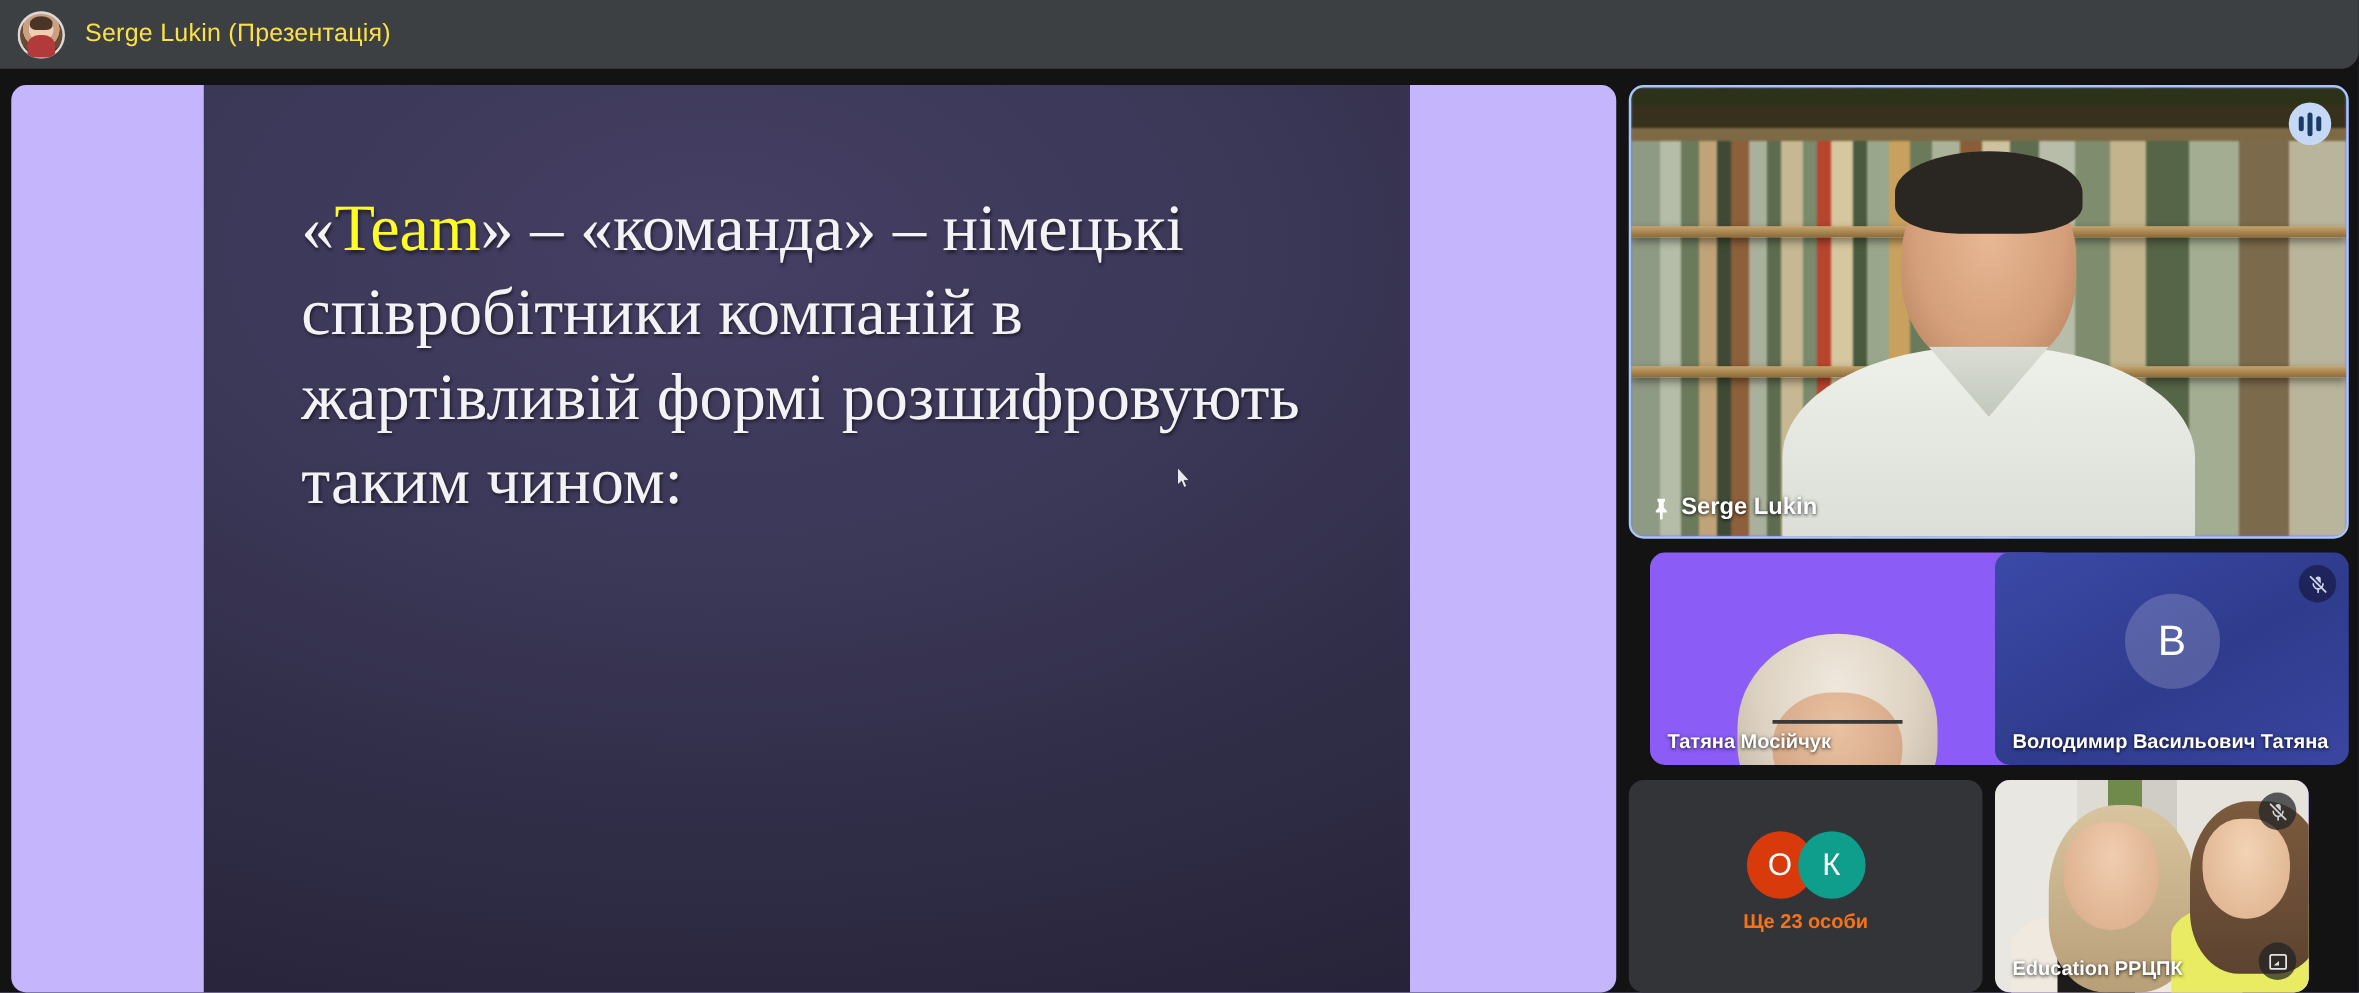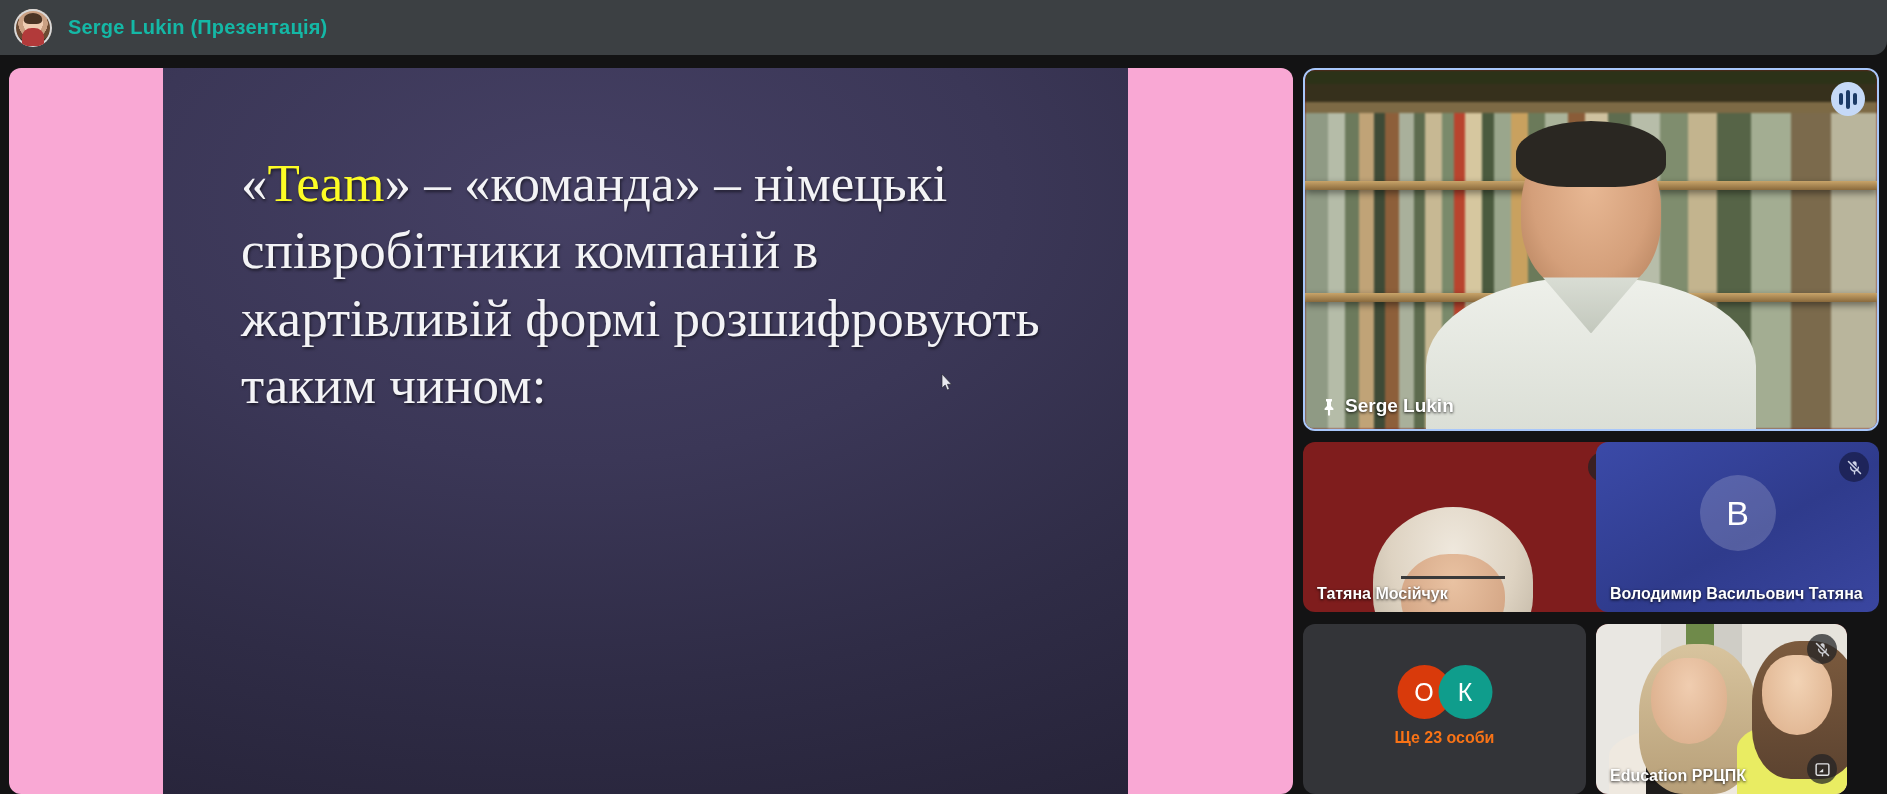--- a/index.html
+++ b/index.html
@@ -26,28 +26,28 @@
   }
   .topbar-avatar::after{
     content:""; position:absolute; left:22%; top:52%; width:56%; height:48%;
     background:#b23a3a; border-radius:46% 46% 0 0;
   }
   .topbar-avatar::before{
     content:""; position:absolute; left:26%; top:12%; width:48%; height:30%;
     background:#4b3526; border-radius:50% 50% 30% 30%;
   }
   .topbar-title{
-    color:#14b8a6; font-size:20px; font-weight:bold; letter-spacing:.2px;
+    color:#fde047; font-size:20px; font-weight:normal; letter-spacing:.2px;
   }
 
   
   .stage{
     position:absolute; left:9px; top:68px;
     width:1284px; height:726px;
-    background:#f9a8d4;
+    background:#c4b5fd;
     border-radius:12px;
     overflow:hidden;
   }
   .slide{
     position:absolute; left:154px; top:0; width:965px; height:726px;
     background:
       radial-gradient(ellipse 120% 95% at 42% 18%, #454064 0%, #3b3757 38%, #2f2c46 70%, #262338 100%);
     overflow:hidden;
   }
   .slide-inner{
@@ -80,21 +80,21 @@
 
   
   .rail{
     position:absolute; left:1303px; top:68px;
     width:576px; height:726px;
   }
   .tile{
     position:absolute;
     border-radius:12px;
     overflow:hidden;
-    background:#7f1d1d;
+    background:#8b5cf6;
   }
   .tile-name{
     position:absolute; left:14px; bottom:9px;
     color:#fff; font-size:16px; font-weight:bold;
     text-shadow:0 1px 3px rgba(0,0,0,.85);
     white-space:nowrap;
   }
 
   
   .tile-main{
@@ -156,21 +156,21 @@
     display:flex; align-items:center; justify-content:center; gap:3px;
   }
   .audio-badge i{
     display:block; width:4px; background:#1b3a66; border-radius:2px;
   }
   .audio-badge i:nth-child(1){ height:12px; }
   .audio-badge i:nth-child(2){ height:19px; }
   .audio-badge i:nth-child(3){ height:12px; }
 
   
-  .tile-s1{ left:0;   top:374px; width:325px; height:170px; }
+  .tile-s1{ left:17px;   top:374px; width:325px; height:170px; }
   .tile-s2{ left:293px;top:374px; width:283px; height:170px;
     background:linear-gradient(150deg,#3b4aa8 0%, #2f3b8c 55%, #3a46a0 100%); }
   .tile-s3{ left:0;   top:556px; width:283px; height:170px; background:#333438; }
   .tile-s4{ left:293px;top:556px; width:251px; height:170px; }
 
   .mute-badge{
     position:absolute; right:10px; top:10px;
     width:30px;height:30px;border-radius:50%;
     background:rgba(32,33,36,.72);
     display:flex;align-items:center;justify-content:center;

